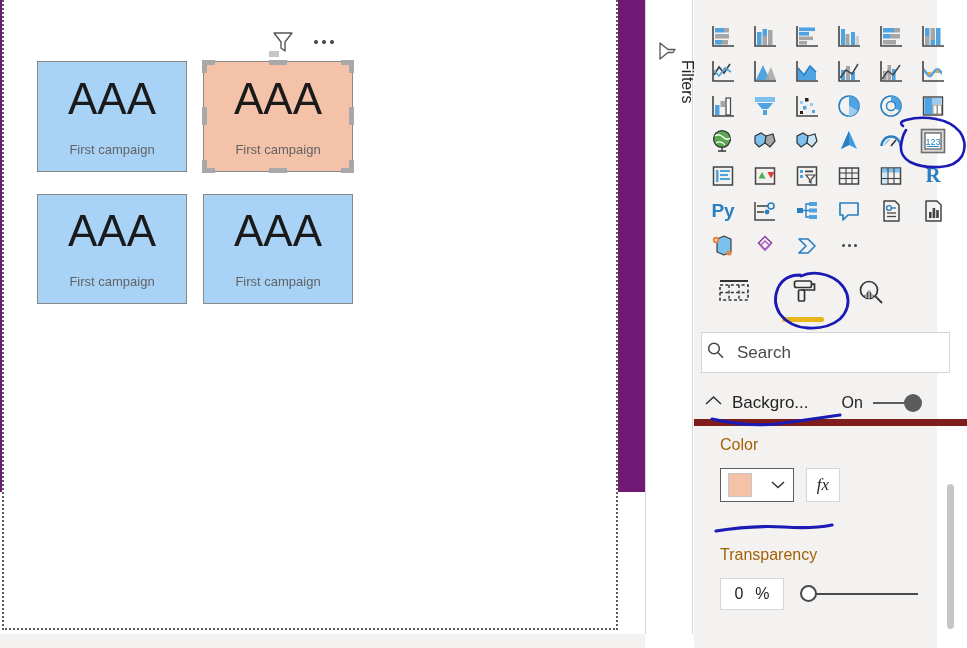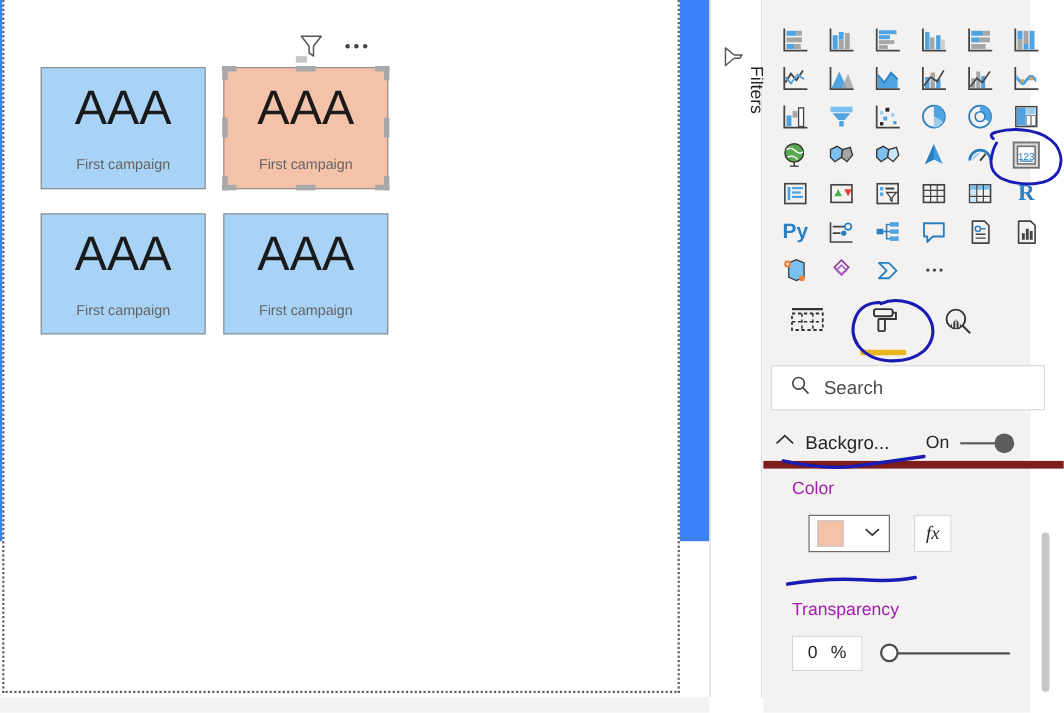--- a/index.html
+++ b/index.html
@@ -9,21 +9,21 @@
     overflow: hidden;
     background: #ffffff;
     font-family: "Liberation Sans", sans-serif;
     -webkit-font-smoothing: antialiased;
   }
   #app { position: relative; width: 967px; height: 648px; }
 
   
   #canvas-area {
     position: absolute; left: 0; top: 0; width: 645px; height: 492px;
-    background: #3b82f6;
+    background: #701a75;
   }
   #canvas-page {
     position: absolute; left: 2px; top: -12px; width: 616px; height: 642px;
     border: 2px dotted #5c5c5c;
     background: #ffffff;
   }
   #canvas-bottom-pad {
     position: absolute; left: 0; top: 634px; width: 645px; height: 14px;
     background: #f3f2f1;
   }
@@ -106,40 +106,40 @@
   .pane-tab { position: relative; padding-top: 6px; cursor: pointer; }
   .pane-tab .tab-underline {
     position: absolute; left: -6px; right: -6px; bottom: -10px; height: 5px;
     background: #e8b51d; border-radius: 2px;
   }
 
   
   #search-box {
     position: absolute; left: 701px; top: 332px; width: 249px; height: 41px;
     background: #ffffff; border: 1px solid #d6d6d6;
-    display: flex; align-items: center; padding-left: 16px; gap: 12px;
+    display: flex; align-items: center; padding-left: 4px; gap: 12px;
   }
   #search-box .search-text { font-size: 17px; color: #4a4a4a; }
 
   
   #section-background {
     position: absolute; left: 694px; top: 386px; width: 307px; height: 40px;
     display: flex; align-items: center; padding-left: 10px;
     border-bottom: 7px solid #7f1d1d;
   }
   .chev { margin-right: 9px; display: block; }
   #section-background .section-title { font-size: 17px; color: #252423; }
   #section-background .on-label { font-size: 16px; color: #252423; margin-left: 33px; }
   .toggle { position: relative; margin-left: 10px; width: 49px; height: 18px; cursor: pointer; }
   .toggle .t-track { position: absolute; left: 0; top: 8px; width: 38px; height: 2px; background: #5c5c5c; }
   .toggle .t-knob { position: absolute; right: 0; top: 0; width: 18px; height: 18px; border-radius: 50%; background: #5c5c5c; }
 
   #color-group { position: absolute; left: 694px; top: 436px; width: 273px; }
-  .prop-label { font-size: 16px; color: #a21caf; padding-left: 26px; }
-  #color-row { display: flex; align-items: center; gap: 22px; padding-left: 41px; margin-top: 14px; }
+  .prop-label { font-size: 16px; color: #a16207; padding-left: 26px; }
+  #color-row { display: flex; align-items: center; gap: 12px; padding-left: 26px; margin-top: 14px; }
   #color-picker {
     width: 74px; height: 34px; background: #ffffff; border: 1px solid #605e5c;
     display: flex; align-items: center; justify-content: space-between; padding: 0 7px;
     cursor: pointer;
   }
   #color-swatch { width: 24px; height: 24px; background: #f4c2a9; border: 1px solid #c8c6c4; }
   #fx-button {
     width: 34px; height: 34px; background: #ffffff; border: 1px solid #d6d6d6;
     display: flex; align-items: center; justify-content: center; cursor: pointer;
     font-family: "Liberation Serif", serif; font-style: italic; font-size: 17px; color: #252423;

